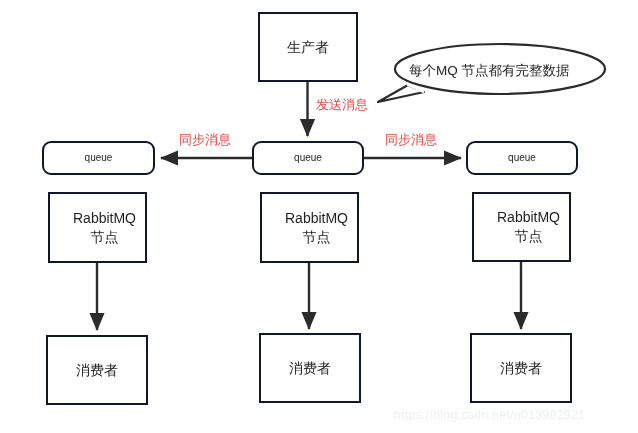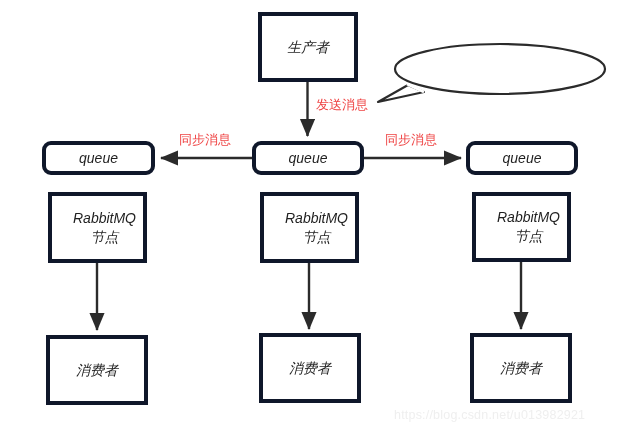--- a/index.html
+++ b/index.html
@@ -11,36 +11,35 @@
     position: relative;
     width: 638px;
     height: 433px;
     background: #ffffff;
     overflow: hidden;
     font-family: "Liberation Sans", "DejaVu Sans", sans-serif;
   }
   .node {
     position: absolute;
     box-sizing: border-box;
-    border: 4px solid #0f172a;
+    border: 2px solid #0f172a;
     background: #ffffff;
     display: flex;
     align-items: center;
     justify-content: center;
     text-align: center;
     color: #1f1f1f;
     line-height: 1.35;
     white-space: pre-line;
-    font-style: italic;
   }
   .node.rect { border-radius: 0; }
   .node.rounded { border-radius: 9px; }
 
   .node-producer { font-size: 14px; }
-  .node-queue { font-size: 14px; }
+  .node-queue { font-size: 10px; }
   .node-broker { font-size: 14px; padding-left: 14px; }
   .node-consumer { font-size: 14px; }
 
   .edge-label {
     position: absolute;
     font-size: 13px;
     color: #ef4444;
     white-space: nowrap;
     background: transparent;
   }
@@ -112,16 +111,17 @@
 节点</div>
 
   <div class="node rect node-consumer" style="left:46px; top:335px; width:102px; height:70px;">消费者</div>
   <div class="node rect node-consumer" style="left:259px; top:333px; width:102px; height:70px;">消费者</div>
   <div class="node rect node-consumer" style="left:470px; top:333px; width:102px; height:70px;">消费者</div>
 
   <div class="edge-label" style="left:316px; top:96px;">发送消息</div>
   <div class="edge-label" style="left:179px; top:131px;">同步消息</div>
   <div class="edge-label" style="left:385px; top:131px;">同步消息</div>
 
+  <div class="bubble-text" style="left:409px; top:62px;">每个MQ 节点都有完整数据</div>
 
   <div class="watermark" style="left:394px; top:408px;">https://blog.csdn.net/u013982921</div>
 
 </div>
 
 </body></html>

